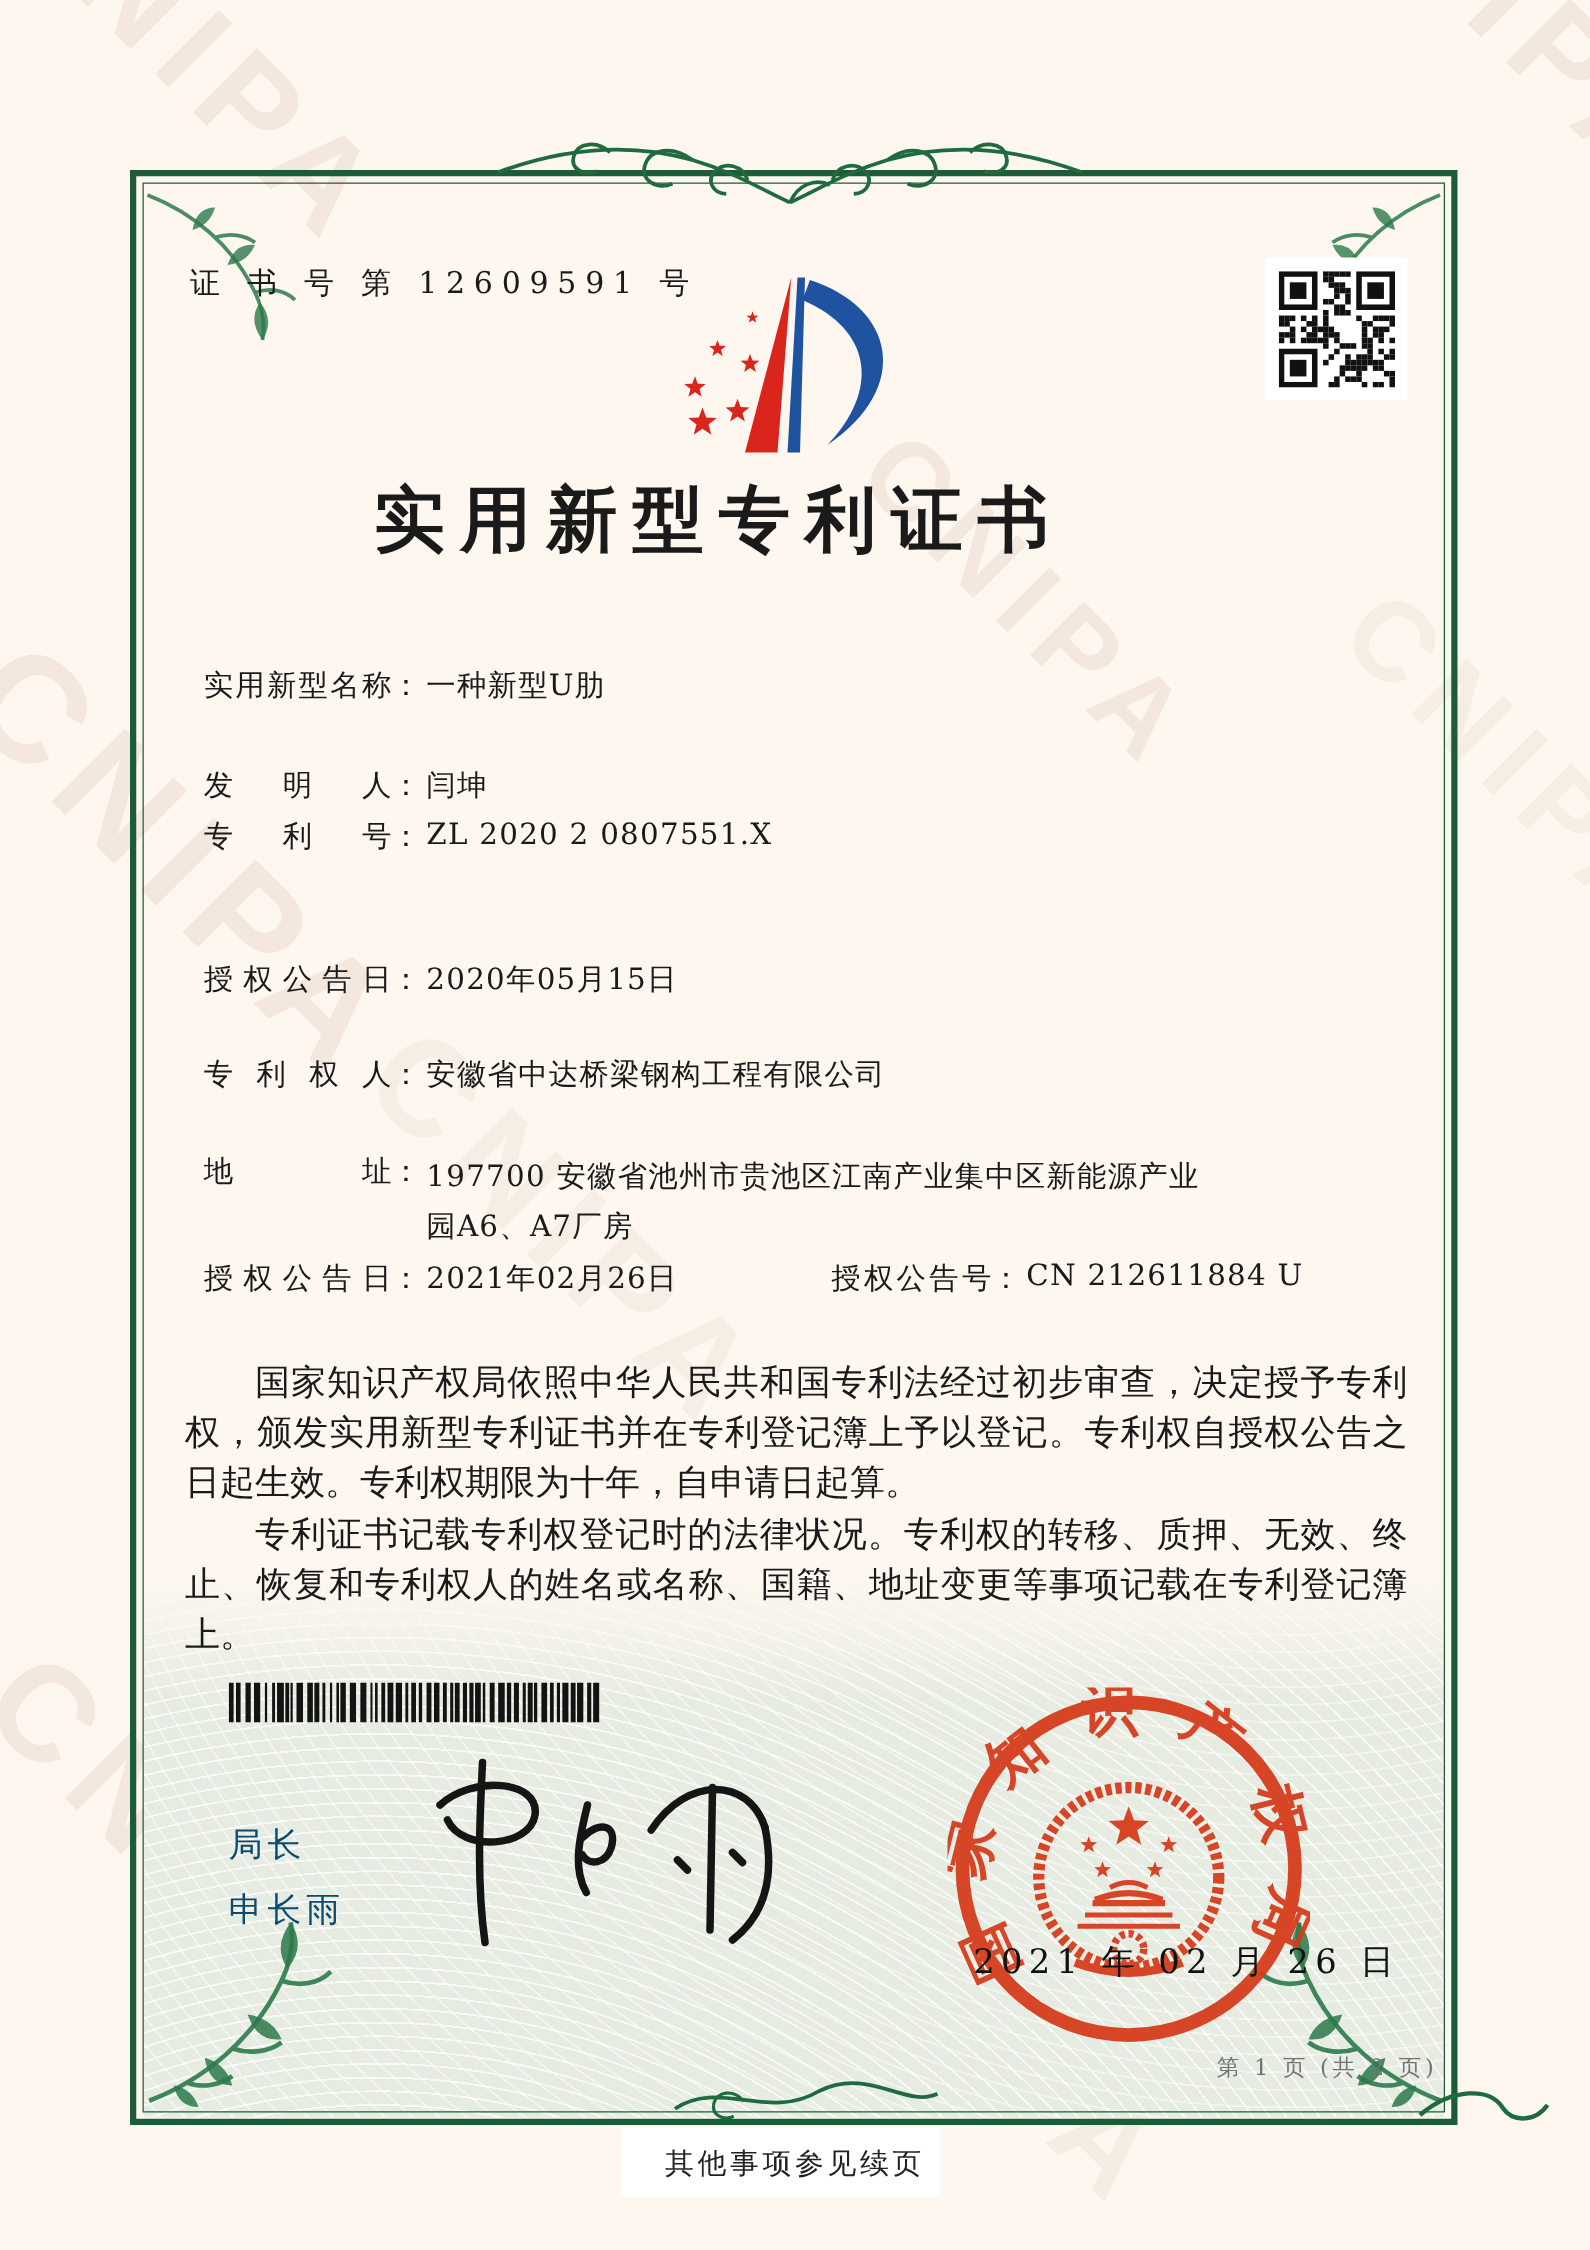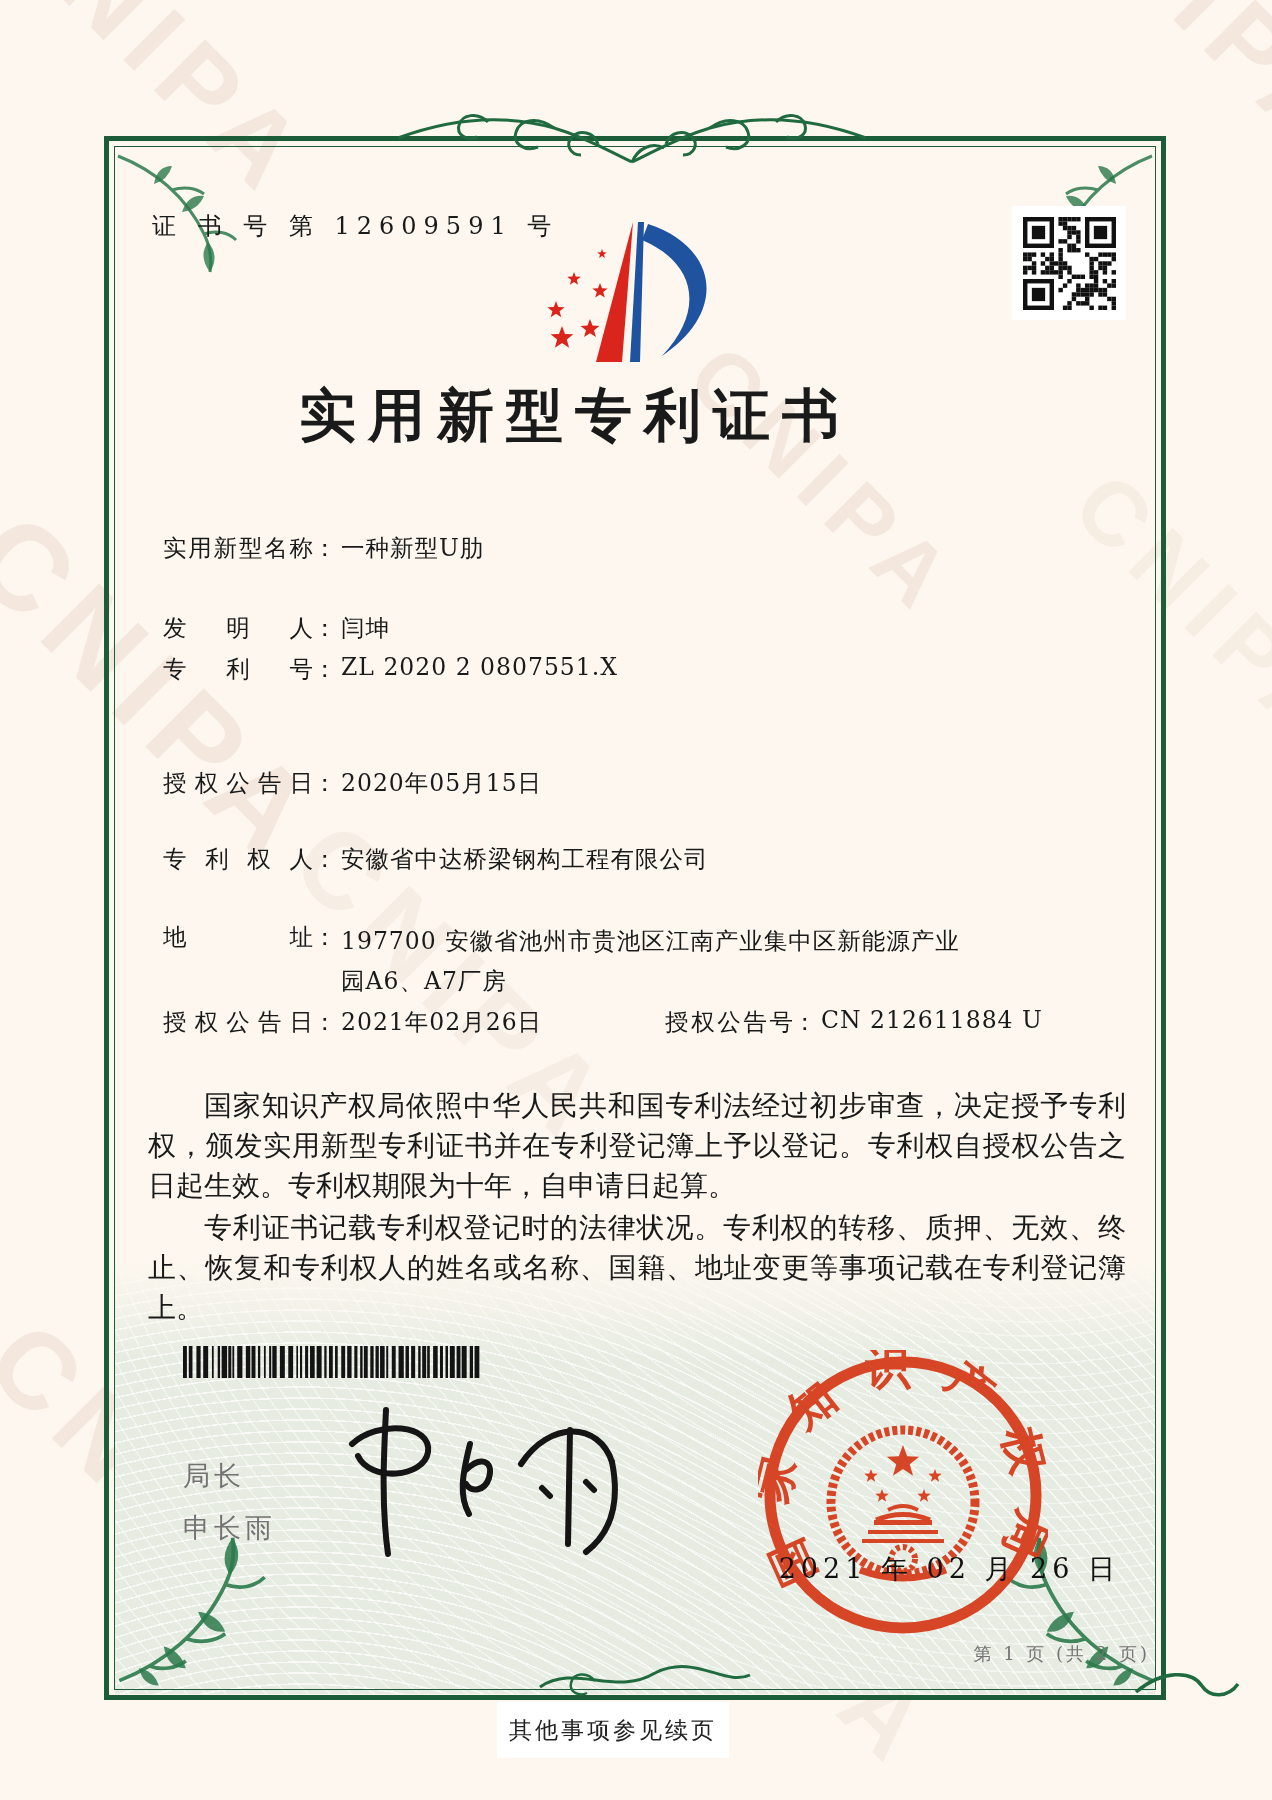--- a/index.html
+++ b/index.html
@@ -49,30 +49,30 @@
   .fvalue.wrap{white-space:normal;width:640px;line-height:40px;}
   .grant-right{position:absolute;left:502px;top:0;white-space:nowrap;}
   .grant-right .flabel{width:128px;}
   
   .body-text{position:absolute;left:148px;top:1046px;width:978px;z-index:3;
     font-size:28px;line-height:40px;text-align:justify;margin-top:40px;}
   .body-text p{margin:0 0 2px 0;text-indent:2em;}
   
   .barcode{position:absolute;left:183px;top:1346px;z-index:3;}
   .signoff{position:absolute;left:183px;top:1450px;z-index:3;
-    font-family:Liberation Serif, serif;font-size:27px;line-height:52px;letter-spacing:4px;color:#737373;}
+    font-family:Liberation Serif, serif;font-size:27px;line-height:52px;letter-spacing:4px;color:#0c4a6e;}
   .signature{position:absolute;left:318px;top:1392px;z-index:3;}
   .seal{position:absolute;left:758px;top:1350px;z-index:3;opacity:.94;}
   .seal-date{position:absolute;left:700px;top:1551px;width:420px;text-align:right;
     font-size:27px;letter-spacing:5px;color:#111;z-index:4;}
   .page-no{position:absolute;left:0;top:1642px;width:1150px;text-align:right;
     font-size:18px;letter-spacing:3px;color:#737373;z-index:3;}
   .note-strip{position:absolute;left:497px;top:1702px;width:232px;height:56px;background:#fff;
     display:flex;align-items:center;justify-content:center;z-index:3;
-    font-size:23px;letter-spacing:3px;color:#222;}
+    font-size:23px;letter-spacing:3px;color:#222;padding-left:23px;}
 </style>
 </head>
 <body>
 
 <div class="page">
 
   <div class="wm" style="left:-40px;top:-20px;font-size:105px;">CNIPA</div>
   <div class="wm" style="left:1010px;top:-60px;font-size:105px;">CNIPA</div>
   <div class="wm" style="left:655px;top:430px;font-size:88px;">CNIPA</div>
   <div class="wm" style="left:-70px;top:620px;font-size:120px;">CNIPA</div>

